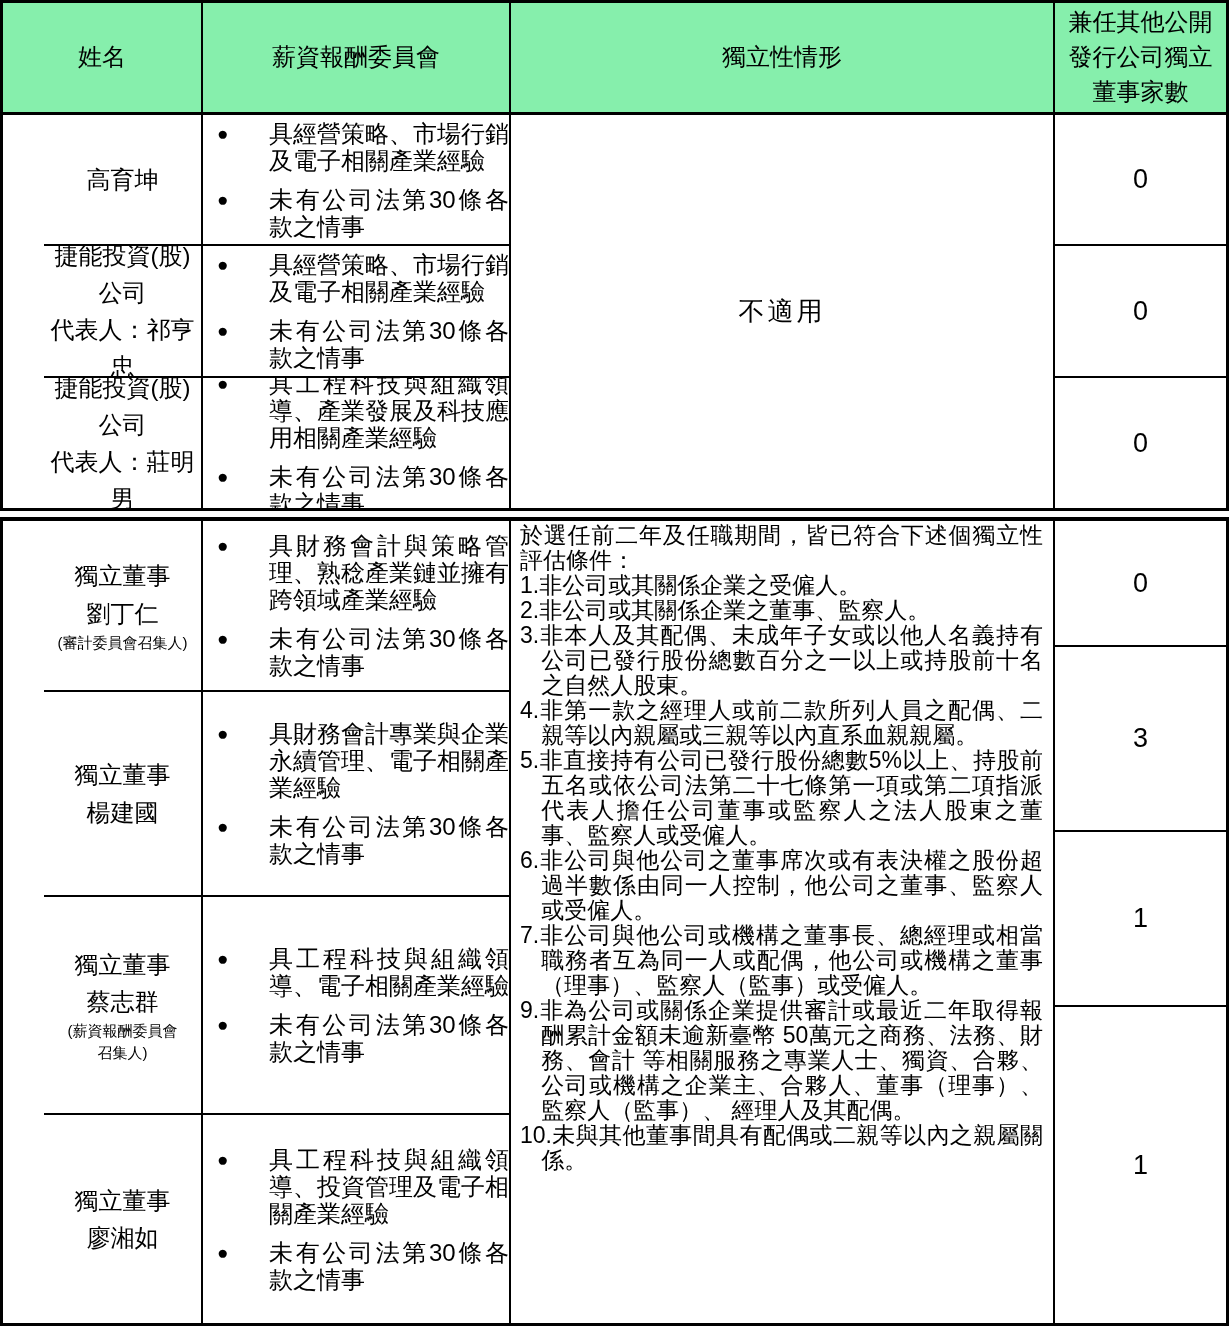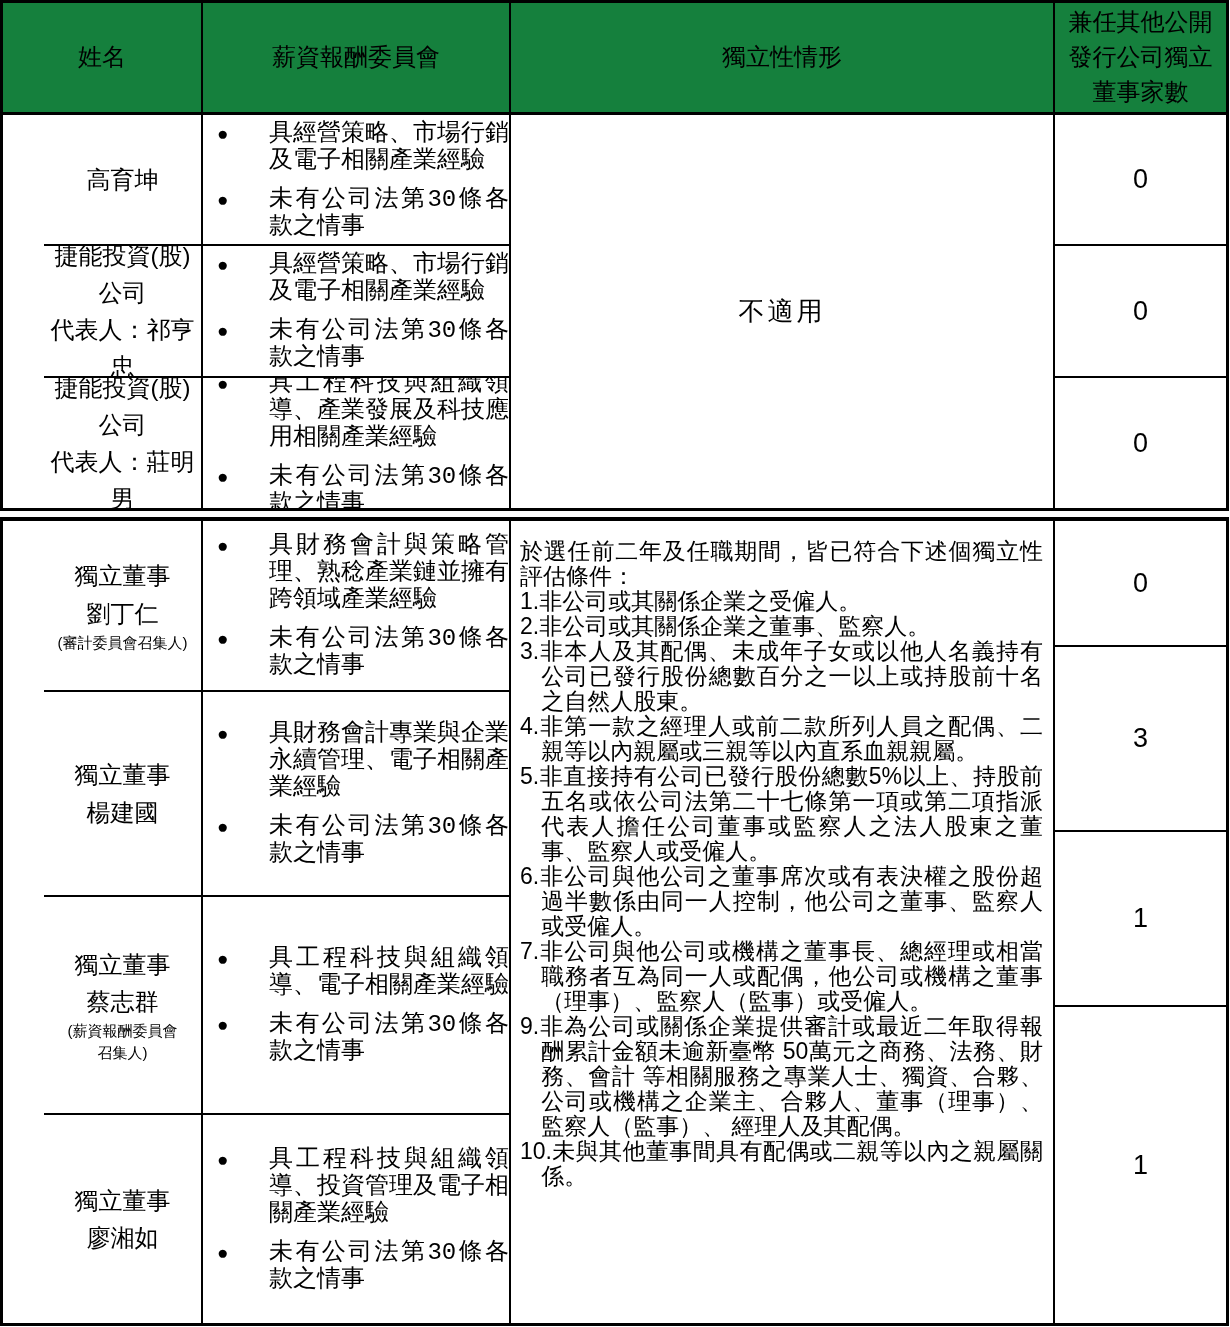--- a/index.html
+++ b/index.html
@@ -7,31 +7,31 @@
     position:relative;width:1230px;height:1327px;background:#fff;
     font-family:"Liberation Sans","DejaVu Sans",sans-serif;color:#000;
   }
   .tbl{position:absolute;left:0;display:grid;border:3px solid #000;box-sizing:border-box;background:#fff;}
   .tbl1{top:0;width:1229px;height:511px;grid-template-columns:200px 308px 544px 1fr;grid-template-rows:112px 131px 132px 1fr;}
   .tbl2{top:517px;width:1229px;height:809px;border-top-width:4px;grid-template-columns:200px 308px 544px 1fr;grid-template-rows:126px 45px 140px 65px 110px 108px 1fr;}
   .cell{box-sizing:border-box;border-right:2px solid #000;border-bottom:2px solid #000;overflow:hidden;}
   .cell.last-col{border-right:none;}
   .cell.last-row{border-bottom:none;}
   .th{
-    background:#15803d;display:flex;align-items:center;justify-content:center;text-align:center;
+    background:#86efac;display:flex;align-items:center;justify-content:center;text-align:center;
     font-size:24px;line-height:1.45;border-bottom-width:3px;white-space:pre-line;
   }
   .name-cell{display:flex;flex-direction:column;align-items:center;justify-content:center;text-align:center;font-size:24px;line-height:1.55;white-space:pre-line;margin-left:41px;}
   .committee{font-size:15px;line-height:1.45;white-space:pre-line;}
   .quals{display:flex;flex-direction:column;justify-content:center;gap:12px;height:100%;padding:4px 0;box-sizing:border-box;}
   .bullet-row{display:flex;font-size:24px;line-height:27px;text-align:justify;}
   .bullet-icon{flex:0 0 52px;padding-left:14px;font-size:19px;line-height:27px;}
-  .bullet-text{flex:1;font-family:Liberation Mono, monospace;}
+  .bullet-text{flex:1;}
   .na-cell{display:flex;align-items:center;justify-content:center;font-size:26px;letter-spacing:3px;}
-  .indep-cell{padding:18px 10px 0 9px;font-size:23px;line-height:25px;text-align:justify;}
+  .indep-cell{padding:2px 10px 0 9px;font-size:23px;line-height:25px;text-align:justify;}
   .indep-item{padding-left:0.92em;text-indent:-0.92em;}
   .count-cell{display:flex;align-items:center;justify-content:center;font-size:27px;font-family:"Liberation Sans",sans-serif;}
 </style>
 </head>
 <body>
 
 <div class="stage">
 
   <div class="tbl tbl1">
 

